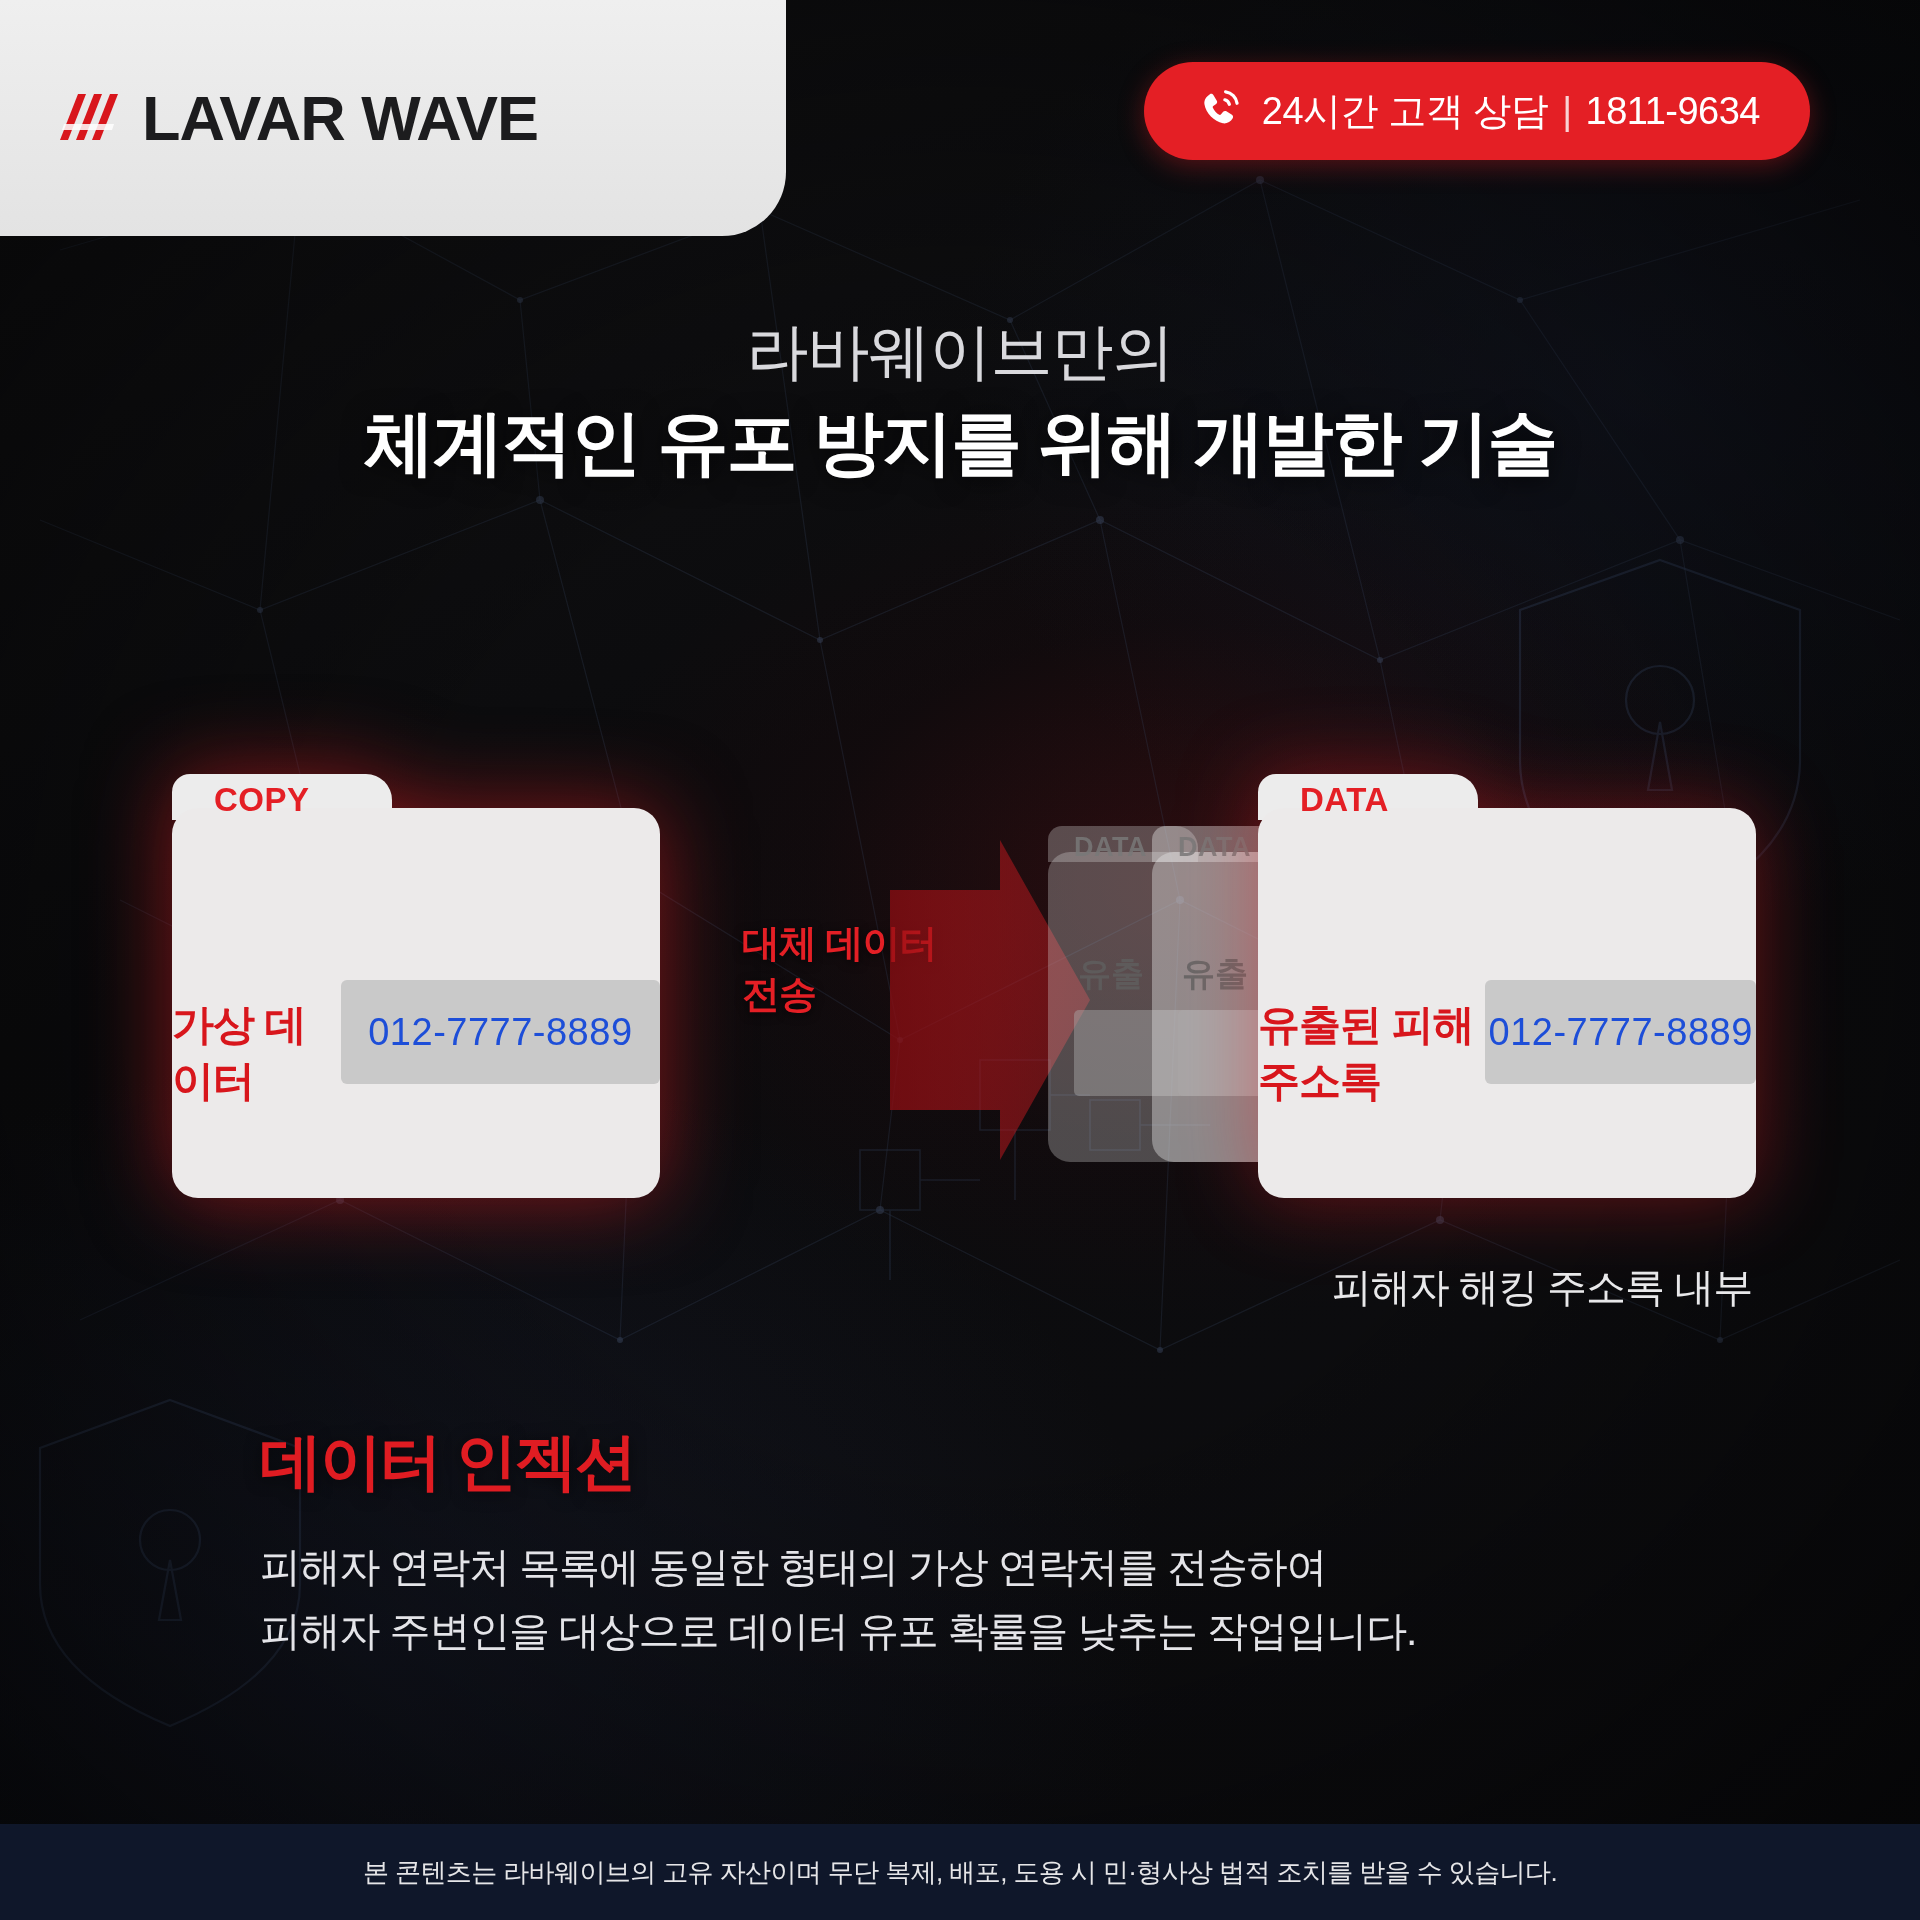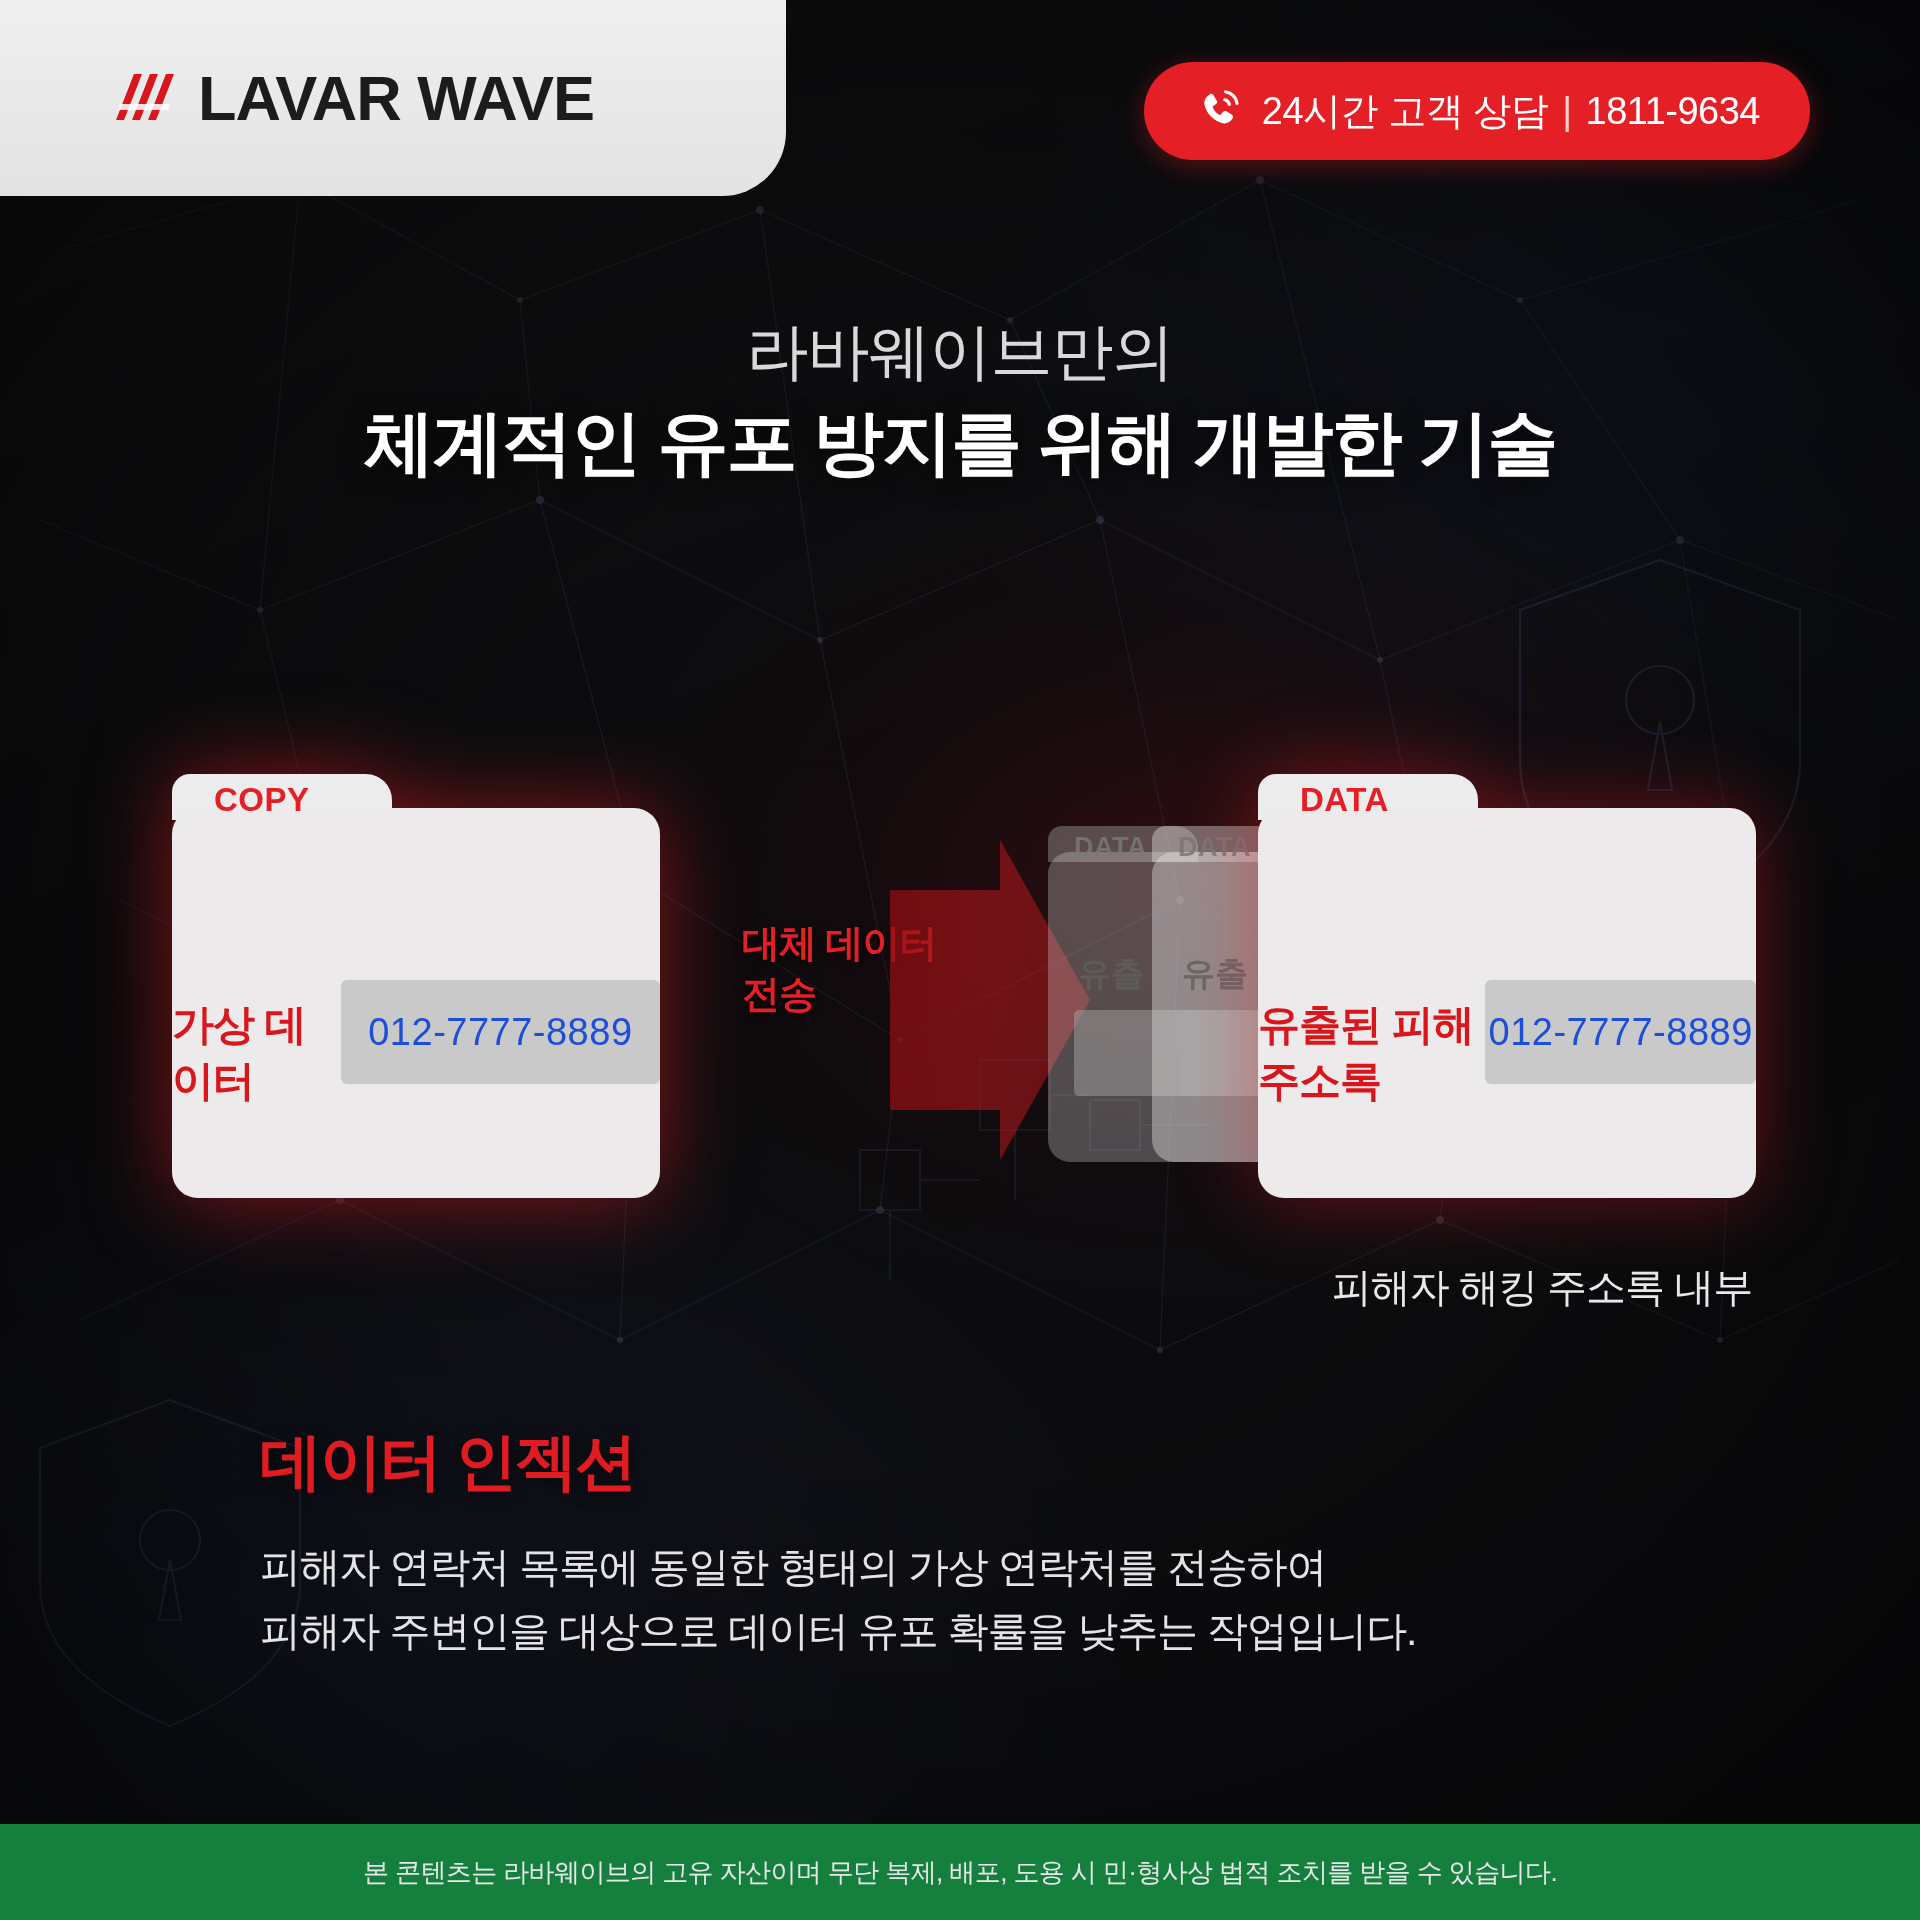--- a/index.html
+++ b/index.html
@@ -43,26 +43,26 @@
     position: absolute;
     top: 0; left: 0;
     width: 100%;
     height: 196px;
     z-index: 20;
   }
   .logo-plate {
     position: absolute;
     left: 0; top: 0;
     width: 786px;
-    height: 196px;
+    height: 236px;
     background: linear-gradient(180deg, #efefef 0%, #e3e3e3 100%);
     border-bottom-right-radius: 64px;
     display: flex;
     align-items: center;
-    padding-left: 112px;
+    padding-left: 56px;
     box-sizing: border-box;
   }
   .logo-mark {
     width: 66px;
     height: 56px;
     margin-right: 20px;
     flex: none;
   }
   .logo-text {
     font-size: 63px;
@@ -342,21 +342,21 @@
     letter-spacing: -1.2px;
   }
 
   
   .footer {
     position: absolute;
     left: 0;
     bottom: 0;
     width: 1920px;
     height: 96px;
-    background: #15803d;
+    background: #0f172a;
     display: flex;
     align-items: center;
     justify-content: center;
     z-index: 20;
   }
   .footer-text {
     font-size: 26px;
     color: #e6e6e8;
     letter-spacing: -0.6px;
   }

